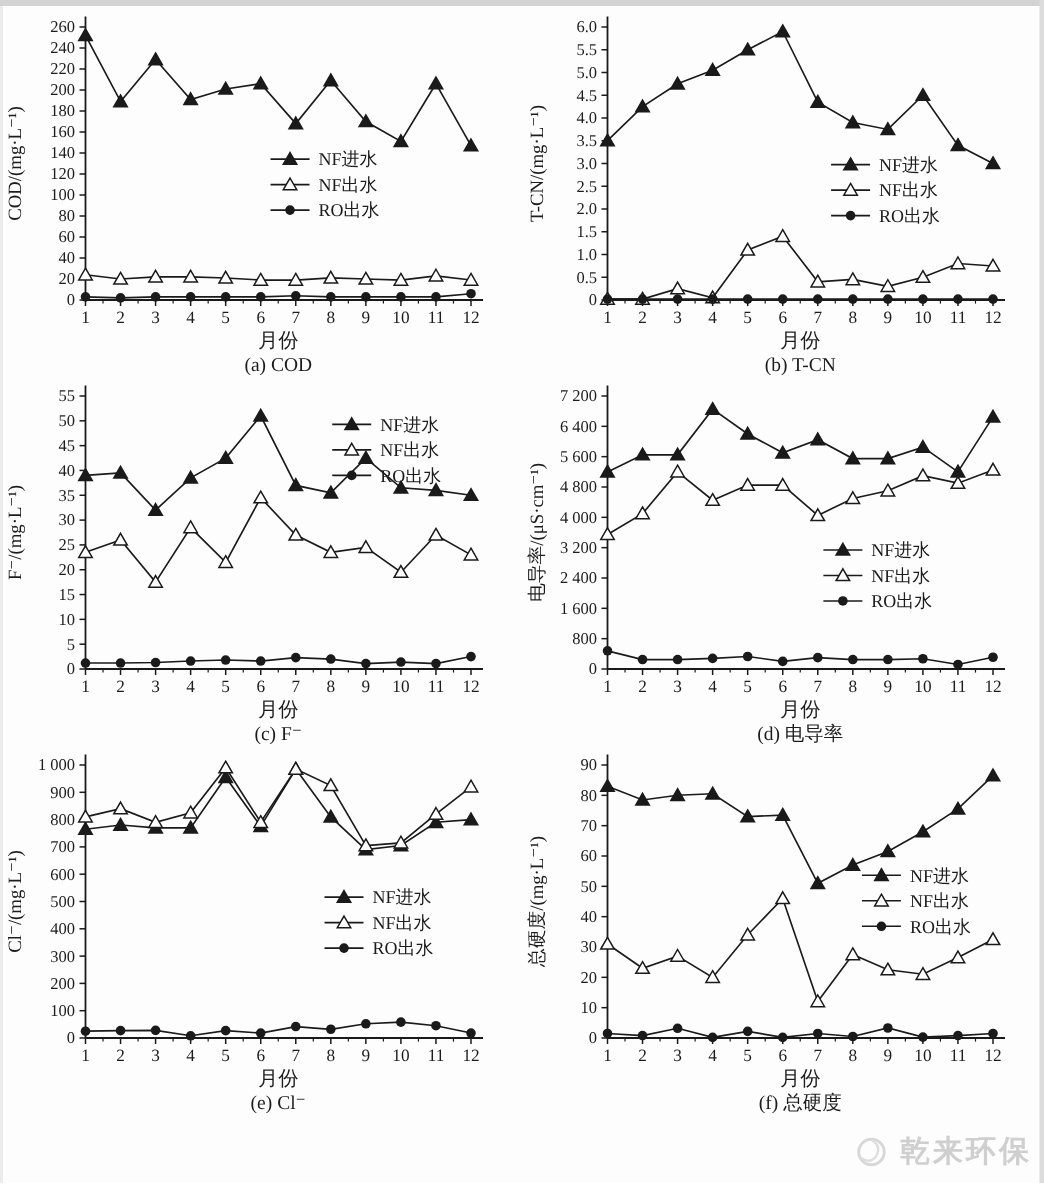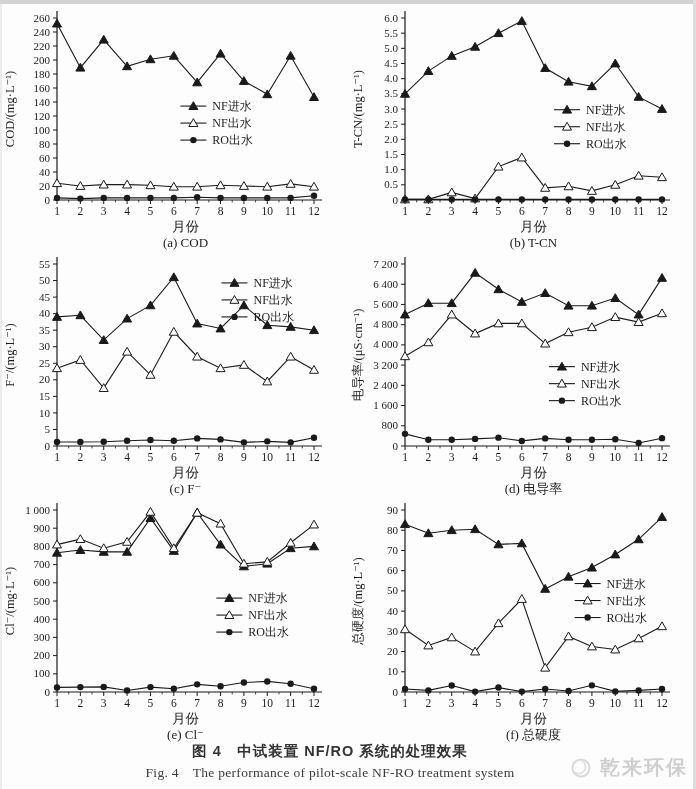--- a/index.html
+++ b/index.html
@@ -796,24 +796,20 @@
             <path d="M 239.62 100.11999999999999 L 244.12 107.92 L 235.12 107.92 Z" fill="#ffffff" stroke="#1a1a1a" stroke-width="1"></path>
             <text x="258.62" y="108.72" font-size="12" fill="#1c1c1c" text-anchor="start">NF出水</text>
             <line x1="226.62" y1="121.52" x2="252.62" y2="121.52" stroke="#1a1a1a" stroke-width="1.1"></line>
             <circle cx="239.62" cy="121.52" r="3.2" fill="#1a1a1a"></circle>
             <text x="258.62" y="125.72" font-size="12" fill="#1c1c1c" text-anchor="start">RO出水</text>
           </g>
         </svg>
       </div>
   </div>
 
-  <div class="caption">
-    <div class="caption-zh">图 4　中试装置 NF/RO 系统的处理效果</div>
-    <div class="caption-en">Fig. 4　The performance of pilot-scale NF-RO treatment system</div>
-  </div>
 
   <div class="watermark">
     <svg width="26" height="26" viewBox="0 0 26 26">
       <circle cx="11" cy="13" r="8.5" fill="none" stroke="#d2d2d2" stroke-width="2"></circle>
       <path d="M11 5 Q 18 9 14 16 Q 10 21 4 17" fill="none" stroke="#d9d9d9" stroke-width="1.6"></path>
     </svg>
     <span>乾来环保</span>
   </div>
 
   <div class="edge-left"></div>

